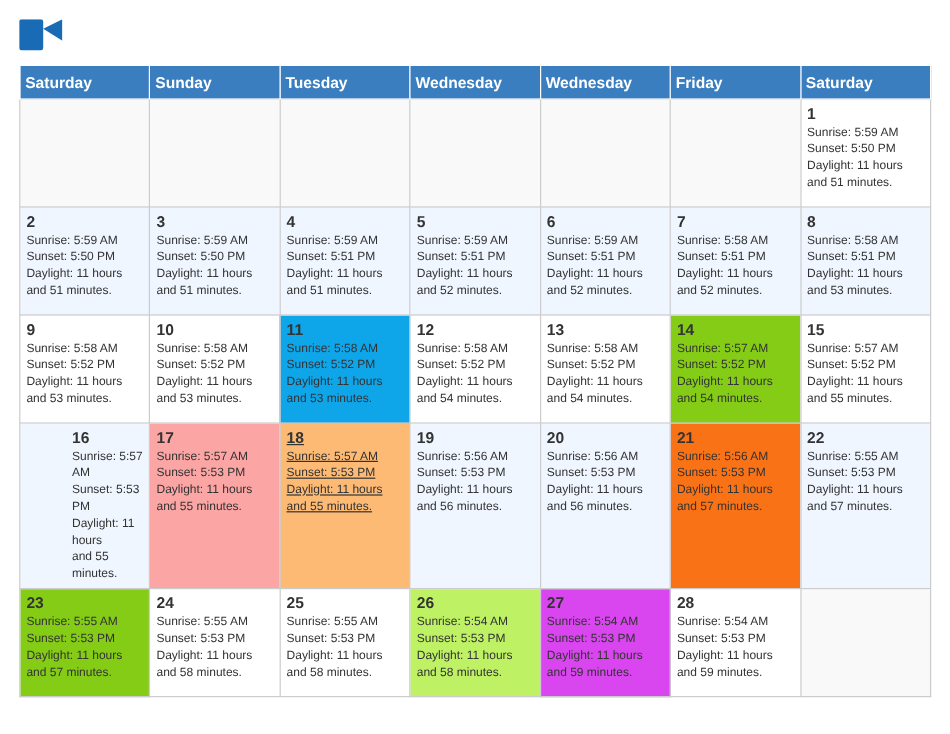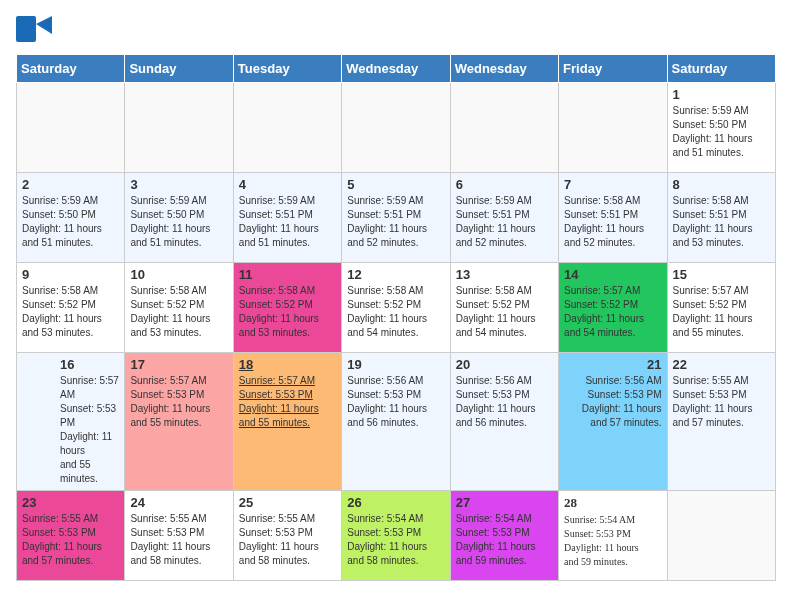--- a/index.html
+++ b/index.html
@@ -188,42 +188,42 @@
 Daylight: 11 hours
 and 53 minutes.</div>
         </td>
         <td style="background: rgb(255, 255, 255);">
           <span class="day-num">10</span>
           <div class="day-info" style="white-space: pre-line;">Sunrise: 5:58 AM
 Sunset: 5:52 PM
 Daylight: 11 hours
 and 53 minutes.</div>
         </td>
-        <td style="background: #ec4899; margin-left: 37px;">
+        <td style="background: #0ea5e9; margin-left: 37px;">
           <span class="day-num">11</span>
           <div class="day-info" style="white-space: pre-line;">Sunrise: 5:58 AM
 Sunset: 5:52 PM
 Daylight: 11 hours
 and 53 minutes.</div>
         </td>
         <td style="background: rgb(255, 255, 255);">
           <span class="day-num">12</span>
           <div class="day-info" style="white-space: pre-line;">Sunrise: 5:58 AM
 Sunset: 5:52 PM
 Daylight: 11 hours
 and 54 minutes.</div>
         </td>
         <td style="background: rgb(255, 255, 255);">
           <span class="day-num">13</span>
           <div class="day-info" style="white-space: pre-line;">Sunrise: 5:58 AM
 Sunset: 5:52 PM
 Daylight: 11 hours
 and 54 minutes.</div>
         </td>
-        <td style="background: #22c55e;">
+        <td style="background: #84cc16;">
           <span class="day-num">14</span>
           <div class="day-info" style="white-space: pre-line;">Sunrise: 5:57 AM
 Sunset: 5:52 PM
 Daylight: 11 hours
 and 54 minutes.</div>
         </td>
         <td style="background: rgb(255, 255, 255);">
           <span class="day-num">15</span>
           <div class="day-info" style="white-space: pre-line;">Sunrise: 5:57 AM
 Sunset: 5:52 PM
@@ -260,37 +260,37 @@
 Daylight: 11 hours
 and 56 minutes.</div>
         </td>
         <td style="background: rgb(240, 246, 255);">
           <span class="day-num">20</span>
           <div class="day-info" style="white-space: pre-line;">Sunrise: 5:56 AM
 Sunset: 5:53 PM
 Daylight: 11 hours
 and 56 minutes.</div>
         </td>
-        <td style="background: #7dd3fc; text-align: right;">
+        <td style="background: #f97316;">
           <span class="day-num">21</span>
           <div class="day-info" style="white-space: pre-line;">Sunrise: 5:56 AM
 Sunset: 5:53 PM
 Daylight: 11 hours
 and 57 minutes.</div>
         </td>
         <td style="background: rgb(240, 246, 255);">
           <span class="day-num">22</span>
           <div class="day-info" style="white-space: pre-line;">Sunrise: 5:55 AM
 Sunset: 5:53 PM
 Daylight: 11 hours
 and 57 minutes.</div>
         </td>
       </tr>
       <tr>
-        <td style="background: #ec4899;">
+        <td style="background: #84cc16;">
           <span class="day-num">23</span>
           <div class="day-info" style="white-space: pre-line;">Sunrise: 5:55 AM
 Sunset: 5:53 PM
 Daylight: 11 hours
 and 57 minutes.</div>
         </td>
         <td style="background: rgb(255, 255, 255);">
           <span class="day-num">24</span>
           <div class="day-info" style="white-space: pre-line;">Sunrise: 5:55 AM
 Sunset: 5:53 PM
@@ -311,21 +311,21 @@
 Daylight: 11 hours
 and 58 minutes.</div>
         </td>
         <td style="background: #d946ef;">
           <span class="day-num">27</span>
           <div class="day-info" style="white-space: pre-line;">Sunrise: 5:54 AM
 Sunset: 5:53 PM
 Daylight: 11 hours
 and 59 minutes.</div>
         </td>
-        <td style="background: rgb(255, 255, 255); font-family: Liberation Serif, serif;">
+        <td style="background: rgb(255, 255, 255);">
           <span class="day-num">28</span>
           <div class="day-info" style="white-space: pre-line;">Sunrise: 5:54 AM
 Sunset: 5:53 PM
 Daylight: 11 hours
 and 59 minutes.</div>
         </td>
         <td class="empty"></td>
       </tr>
     </tbody>
 </table>

